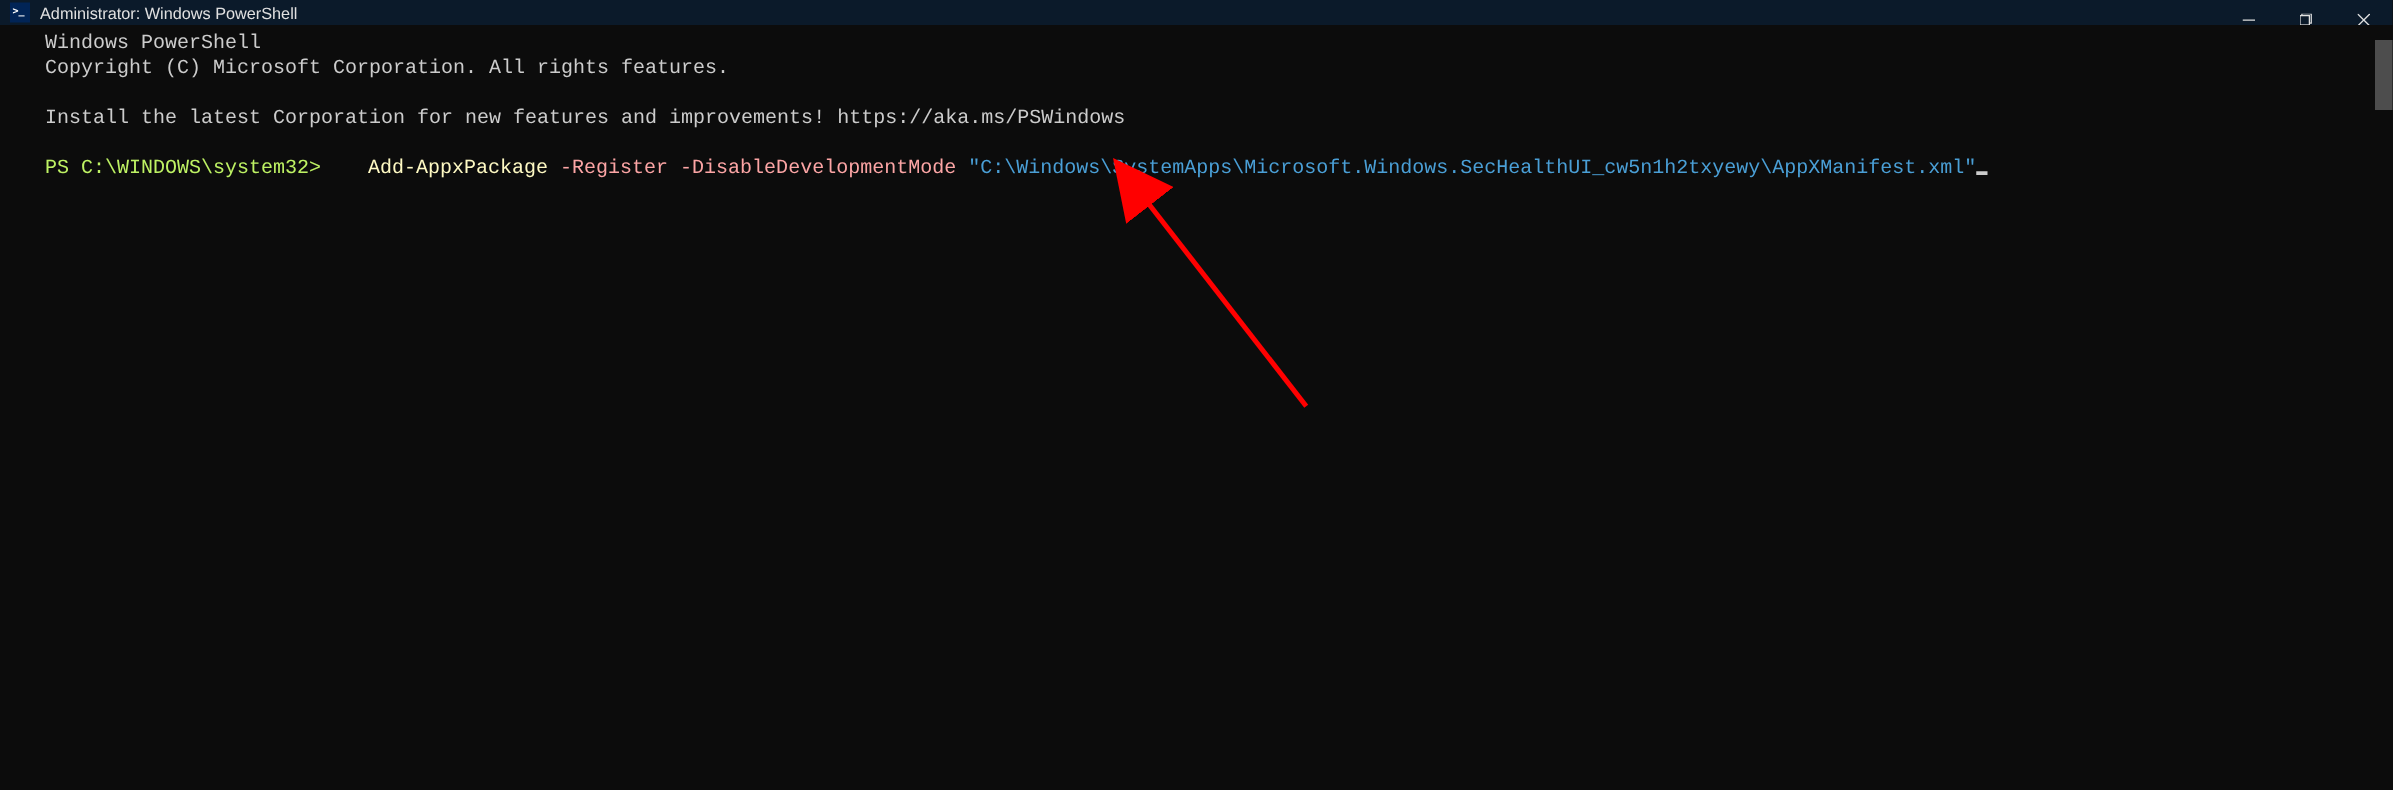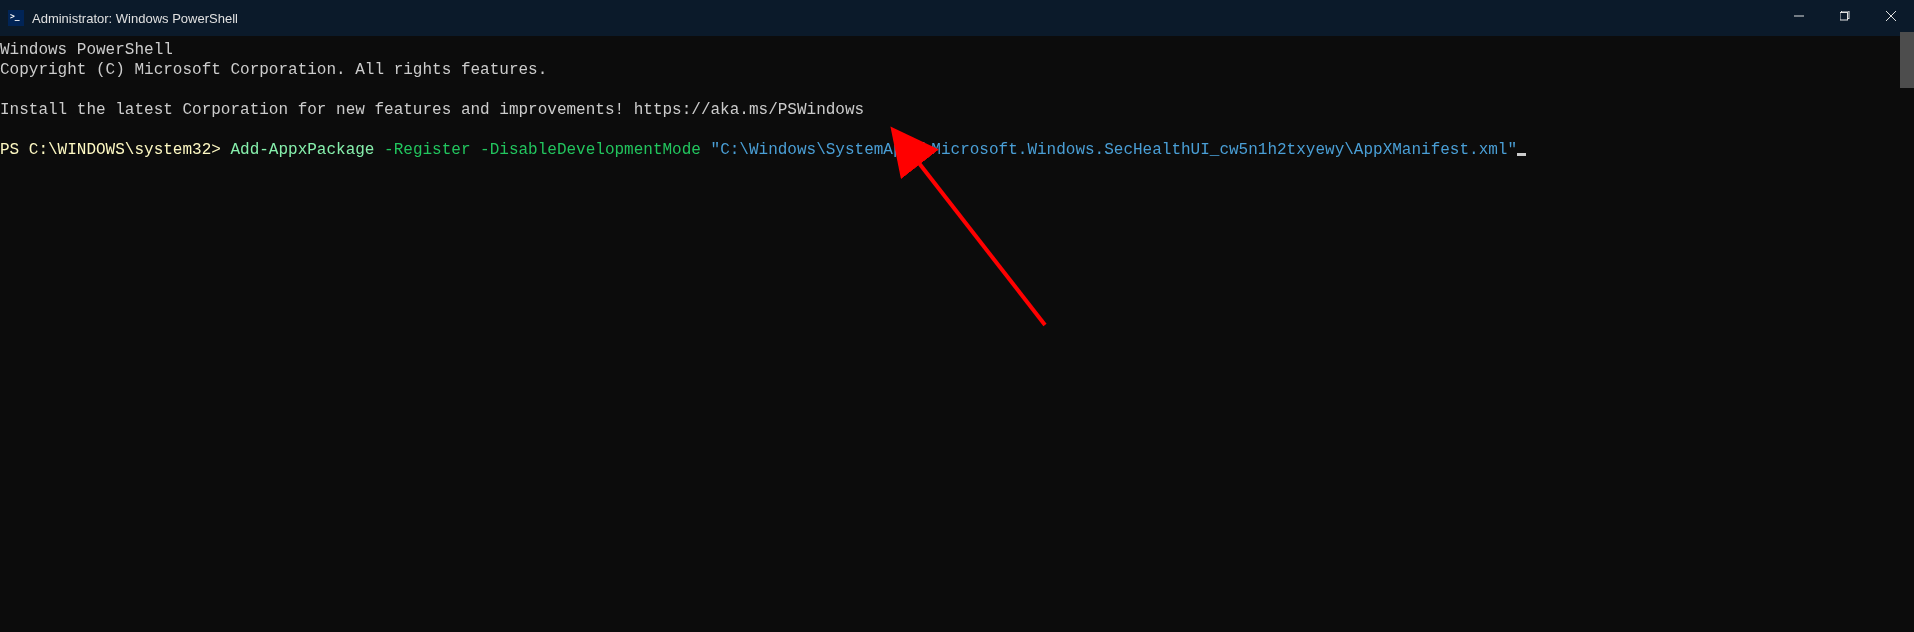--- a/index.html
+++ b/index.html
@@ -9,21 +9,21 @@
     }
     body {
       width: 1914px;
       height: 632px;
       background: #0c0c0c;
       font-family: 'Segoe UI', Tahoma, sans-serif;
       overflow: hidden;
       position: relative;
     }
     .titlebar {
-      height: 36px;
+      height: 20px;
       background: #0b1a2a;
       display: flex;
       align-items: center;
       padding-left: 8px;
       position: relative;
     }
     .titlebar-icon {
       width: 16px;
       height: 16px;
       background: #012456;
@@ -74,33 +74,35 @@
       font-size: 16px;
       line-height: 1.25;
       color: #cccccc;
       background: #0c0c0c;
       height: calc(100% - 32px);
       position: relative;
       white-space: pre;
     }
     .line {
       white-space: pre;
+      padding-left: 36px;
     }
     .cmdlet {
-      color: #86efac;
+      color: #fef9c3;
+      margin-left: 28px;
     }
     .param {
-      color: #22c55e;
+      color: #fca5a5;
       margin-top: 12px;
     }
     .string {
       color: #4a9fd6;
     }
     .prompt {
-      color: #fef9c3;
+      color: #bef264;
       margin-top: 40px;
     }
     .cursor {
       display: inline-block;
       width: 9px;
       height: 3px;
       background: #cccccc;
       vertical-align: baseline;
       margin-left: 0px;
       position: relative;

